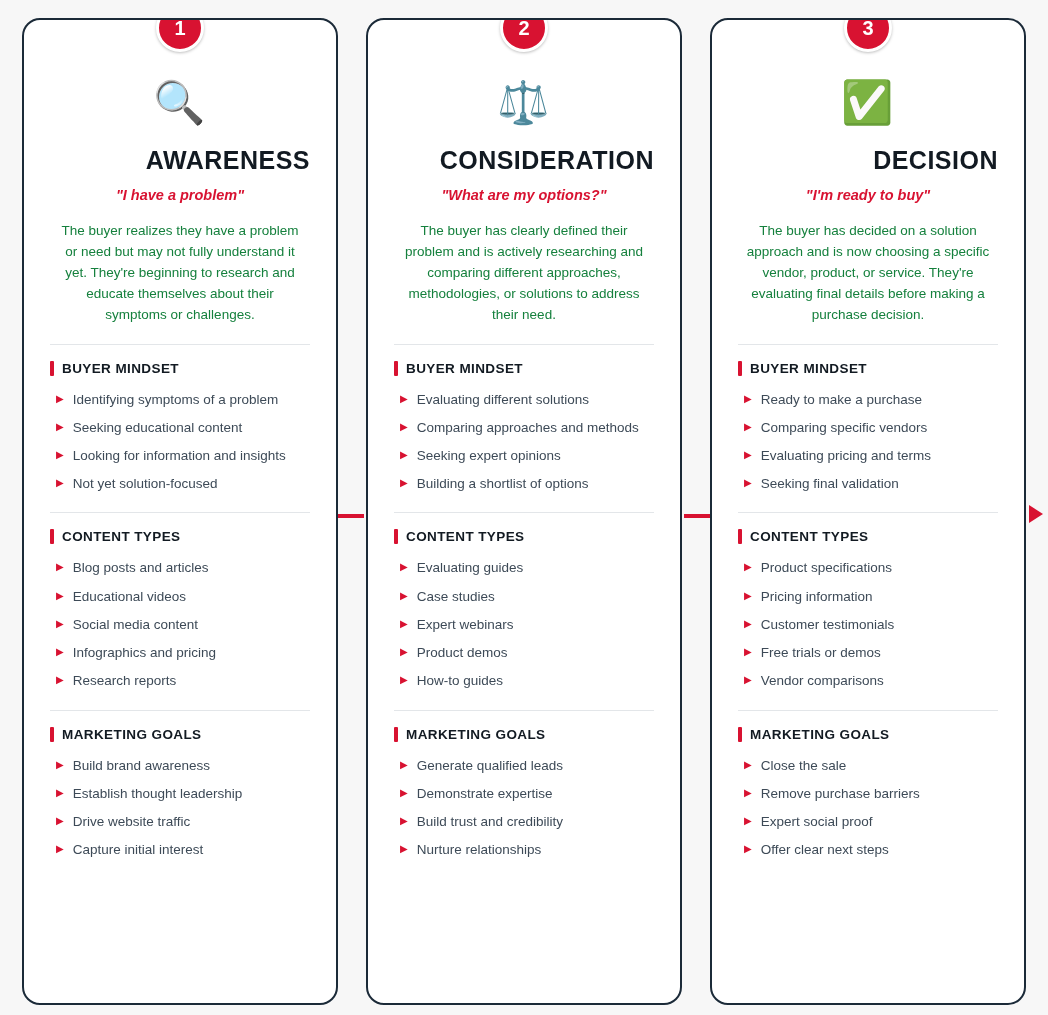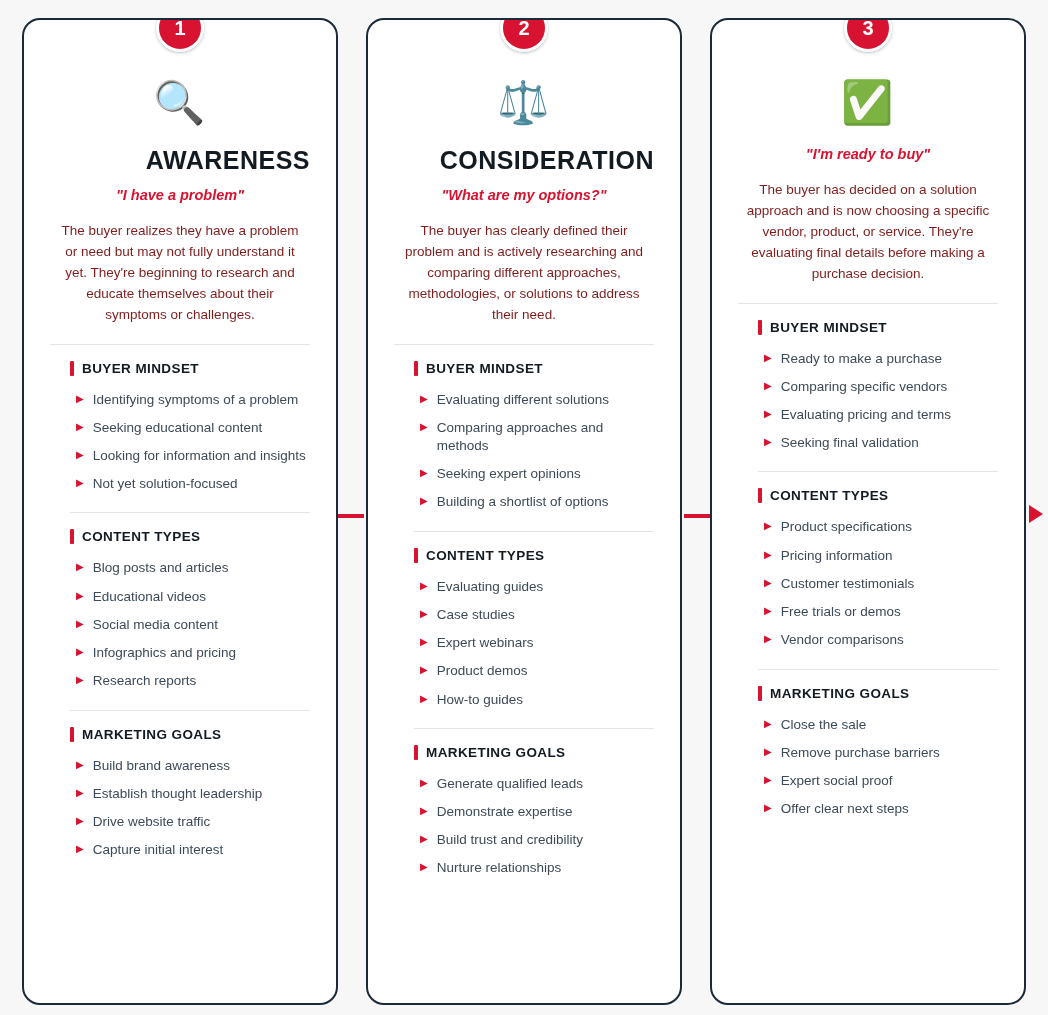--- a/index.html
+++ b/index.html
@@ -72,29 +72,28 @@
     font-size: 14.5px;
     font-style: italic;
     font-weight: bold;
     color: #d81231;
     margin-bottom: 18px;
   }
   .stage-desc {
     text-align: center;
     font-size: 13.5px;
     line-height: 1.55;
-    color: #7f1d1d;
+    color: #15803d;
     padding: 0 4px 18px 4px;
     border-bottom: 1px solid #e3e6e9;
   }
   .section {
     padding-top: 16px;
     padding-bottom: 14px;
     border-bottom: 1px solid #e3e6e9;
-    margin-left: 20px;
   }
   .section:last-child {
     border-bottom: none;
   }
   .section-head {
     display: flex;
     align-items: center;
     gap: 8px;
     margin-bottom: 10px;
   }
@@ -320,20 +319,21 @@
             <li class="bullet">
               <span class="bullet-marker">▶</span>
               <span>Nurture relationships</span>
             </li>
           </ul>
         </div>
       </div>
       <div class="stage">
         <div class="badge">3</div>
         <div class="stage-icon">✅</div>
+        <div class="stage-title">DECISION</div>
         <div class="stage-question">"I'm ready to buy"</div>
         <div class="stage-desc">The buyer has decided on a solution approach and is now choosing a specific vendor, product, or service. They're evaluating final details before making a purchase decision.</div>
         <div class="section">
           <div class="section-head">
             <span class="section-bar"></span>
             <span class="section-title">BUYER MINDSET</span>
           </div>
           <ul class="bullets">
             <li class="bullet">
               <span class="bullet-marker">▶</span>

